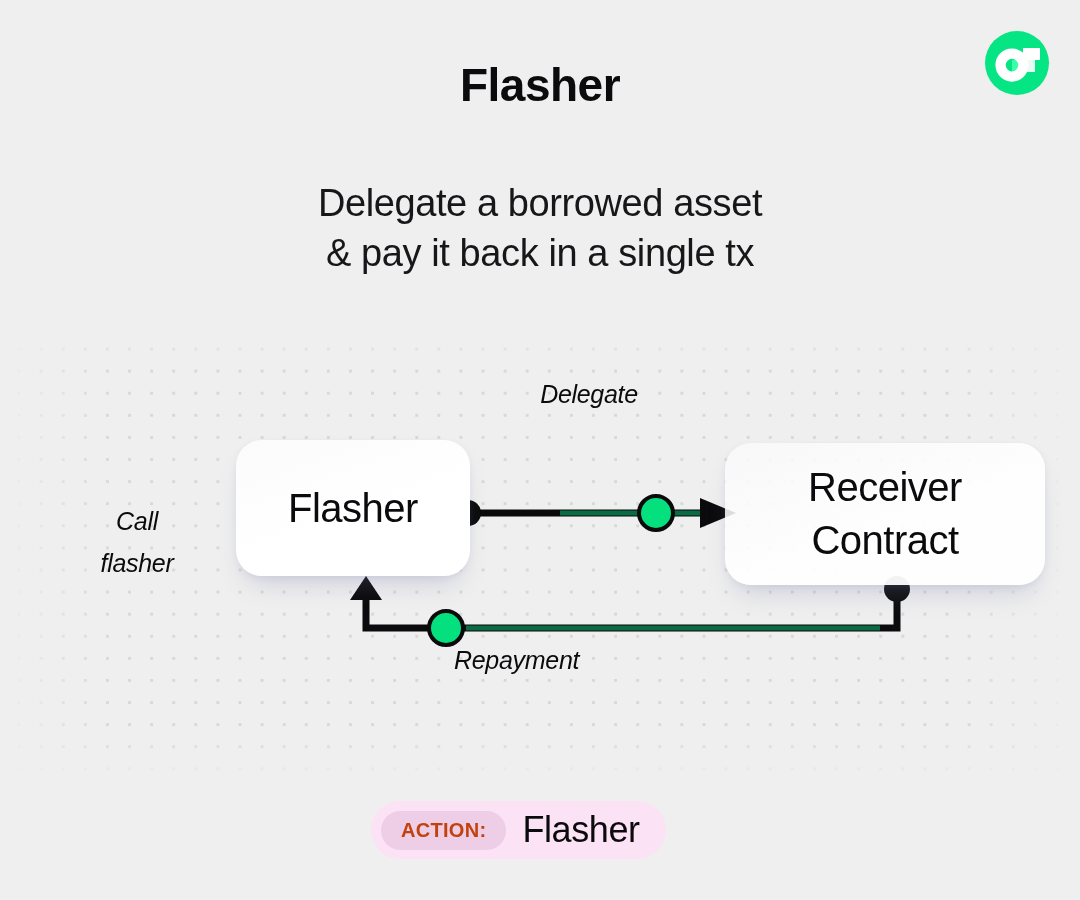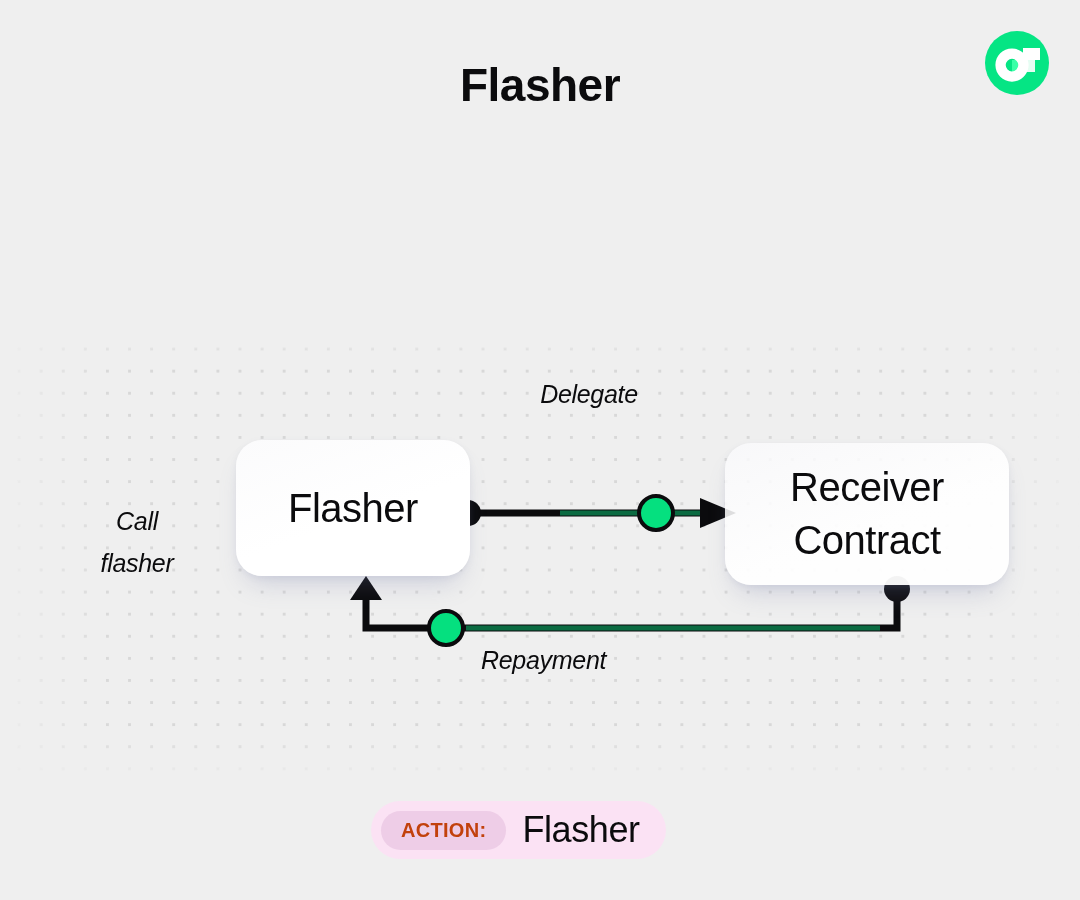--- a/index.html
+++ b/index.html
@@ -97,21 +97,21 @@
     height: 136px;
     font-size: 40px;
     line-height: 48px;
     background: linear-gradient(160deg, #fbfbfc 0%, #ffffff 55%, #ffffff 100%);
     box-shadow: 0 16px 26px -10px rgba(120,126,168,0.30),
                 0 2px 6px rgba(120,126,168,0.10);
   }
   .node-receiver {
     left: 725px;
     top: 443px;
-    width: 284px;
+    width: 320px;
     height: 142px;
     font-size: 40px;
     line-height: 53px;
     background: linear-gradient(160deg, rgba(250,250,252,0.80) 0%, rgba(255,255,255,0.93) 55%, rgba(255,255,255,0.97) 100%);
     box-shadow: 0 16px 26px -10px rgba(120,126,168,0.30),
                 0 2px 6px rgba(120,126,168,0.10);
   }
   .node-receiver .line2 { display: block; text-align: center; }
 
   
@@ -120,21 +120,21 @@
     font-style: italic;
     font-size: 25px;
     line-height: 42px;
     color: #0b0b0d;
     letter-spacing: -0.3px;
     text-align: center;
     white-space: nowrap;
   }
   .lbl-call     { left: 44px;  top: 500px; width: 186px; }
   .lbl-delegate { left: 469px; top: 373px; width: 240px; }
-  .lbl-repay    { left: 481px; top: 639px; width: 240px; text-align: left; }
+  .lbl-repay    { left: 454px; top: 639px; width: 240px; text-align: left; }
   .edge-label .l2 { display: block; }
 
   
   .wires {
     position: absolute;
     left: 0;
     top: 0;
     width: 1080px;
     height: 900px;
     pointer-events: none;
@@ -179,20 +179,24 @@
         <rect x="38" y="17" width="17" height="12"></rect>
         <rect x="38" y="29" width="12" height="12" opacity="0.9"></rect>
         <rect x="27" y="29" width="11" height="12" fill="#3affa8"></rect>
         <path d="M27 17.5c-9.2 0-16.6 7.4-16.6 16.6S17.8 50.7 27 50.7 43.6 43.3 43.6 34.1 36.2 17.5 27 17.5zm0 22.9a6.3 6.3 0 1 1 0-12.6 6.3 6.3 0 0 1 0 12.6z"></path>
       </g>
     </svg>
   </div>
 
   <div class="title">Flasher</div>
 
+  <div class="subtitle">
+    <span>Delegate a borrowed asset</span>
+    <span class="l2">&amp; pay it back in a single tx</span>
+  </div>
 
   <div class="grid"></div>
 
   <svg class="wires" viewBox="0 0 1080 900">
 
     <line x1="468" y1="513" x2="718" y2="513" stroke="#0b0b0d" stroke-width="7"></line>
     <line x1="560" y1="513" x2="700" y2="513" stroke="#0b6b42" stroke-width="5"></line>
     <polygon points="700,498 736,513 700,528" fill="#0b0b0d"></polygon>
     <circle cx="468" cy="513" r="13" fill="#0b0b0d"></circle>
     <circle cx="656" cy="513" r="17" fill="#05e07f" stroke="#0b0b0d" stroke-width="4"></circle>

